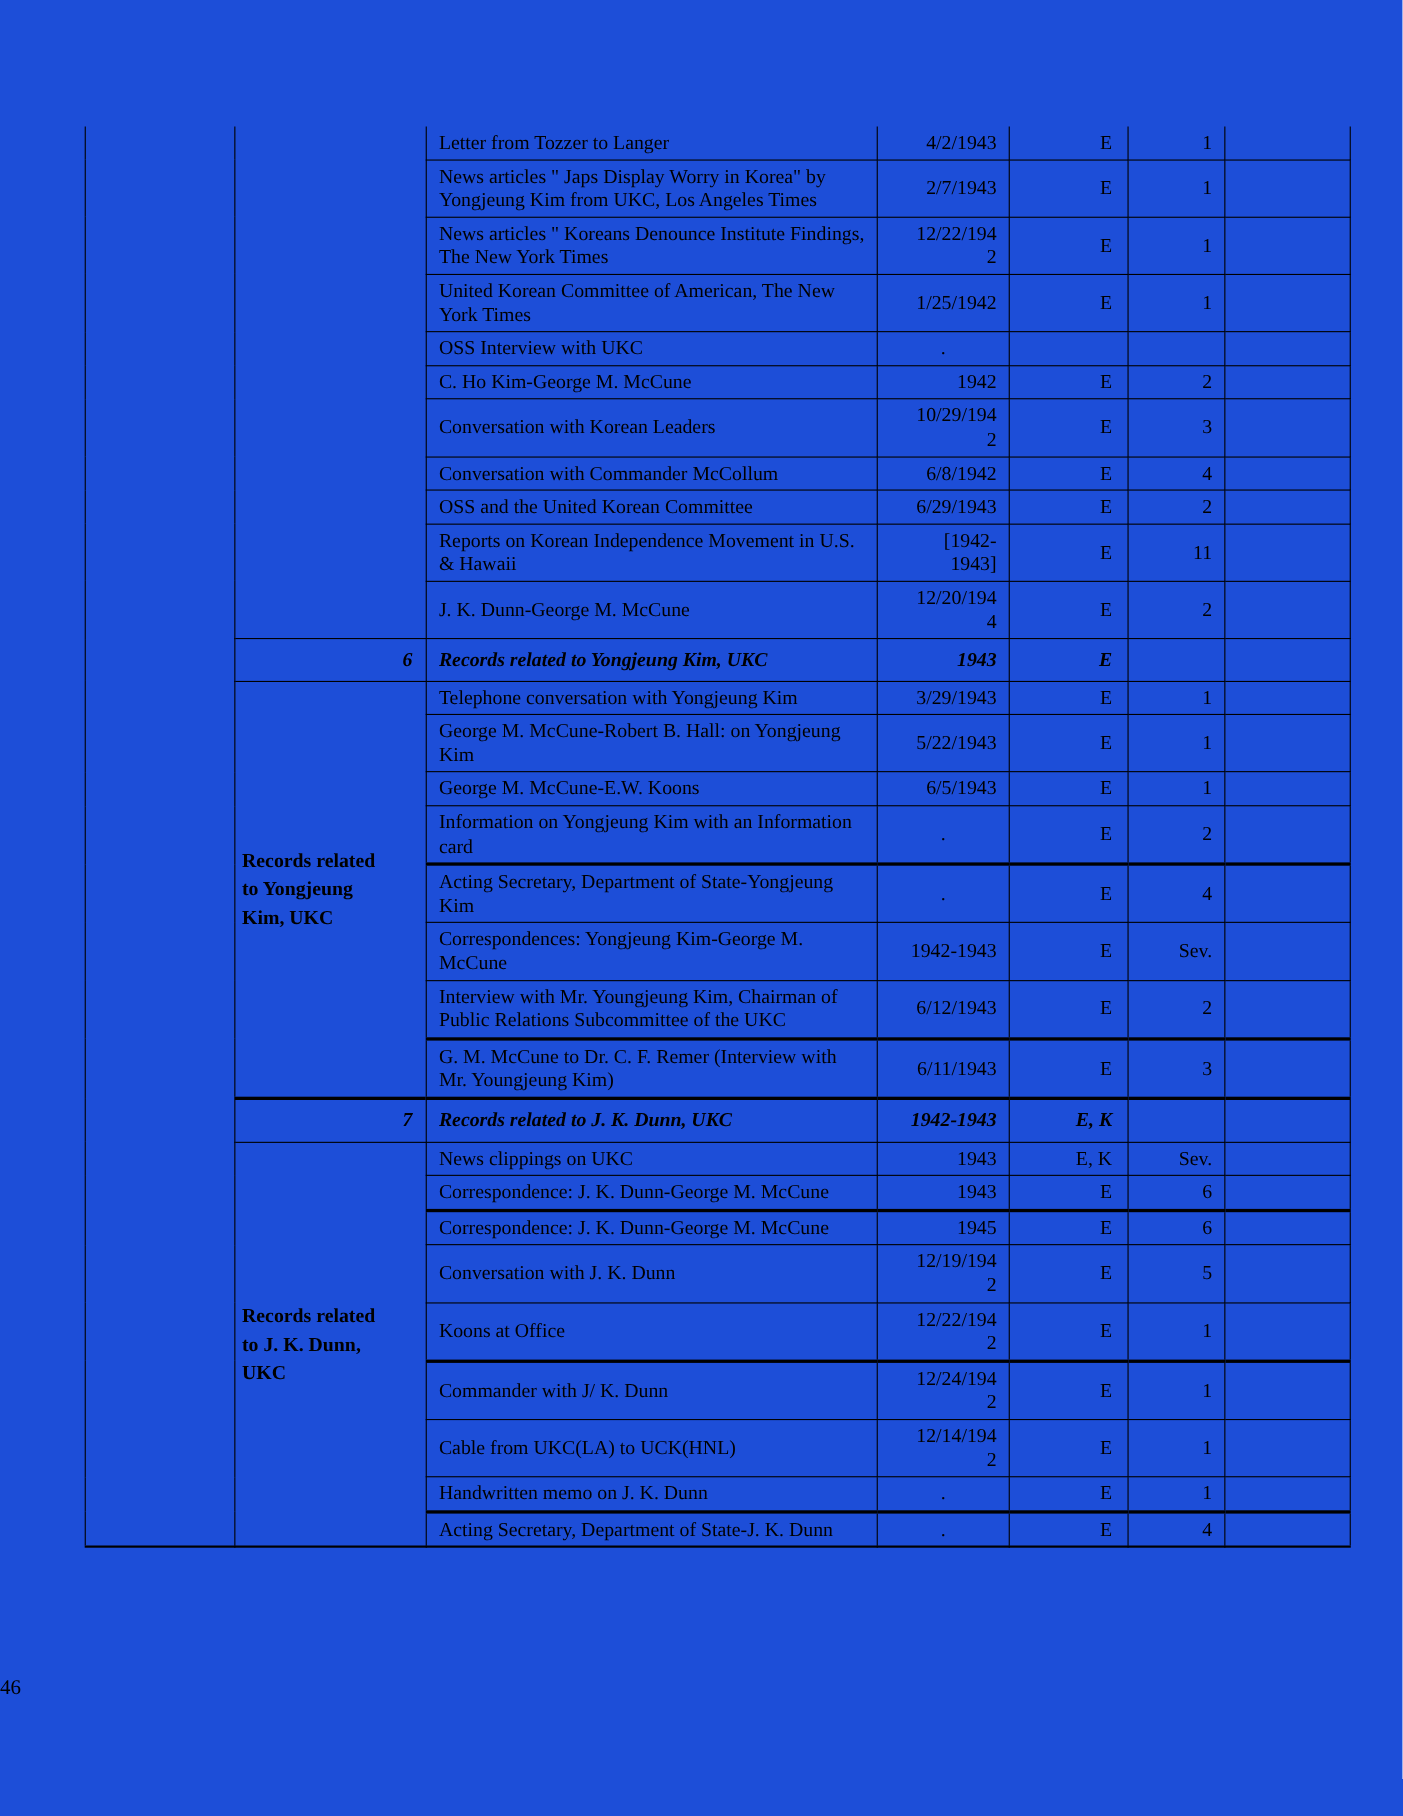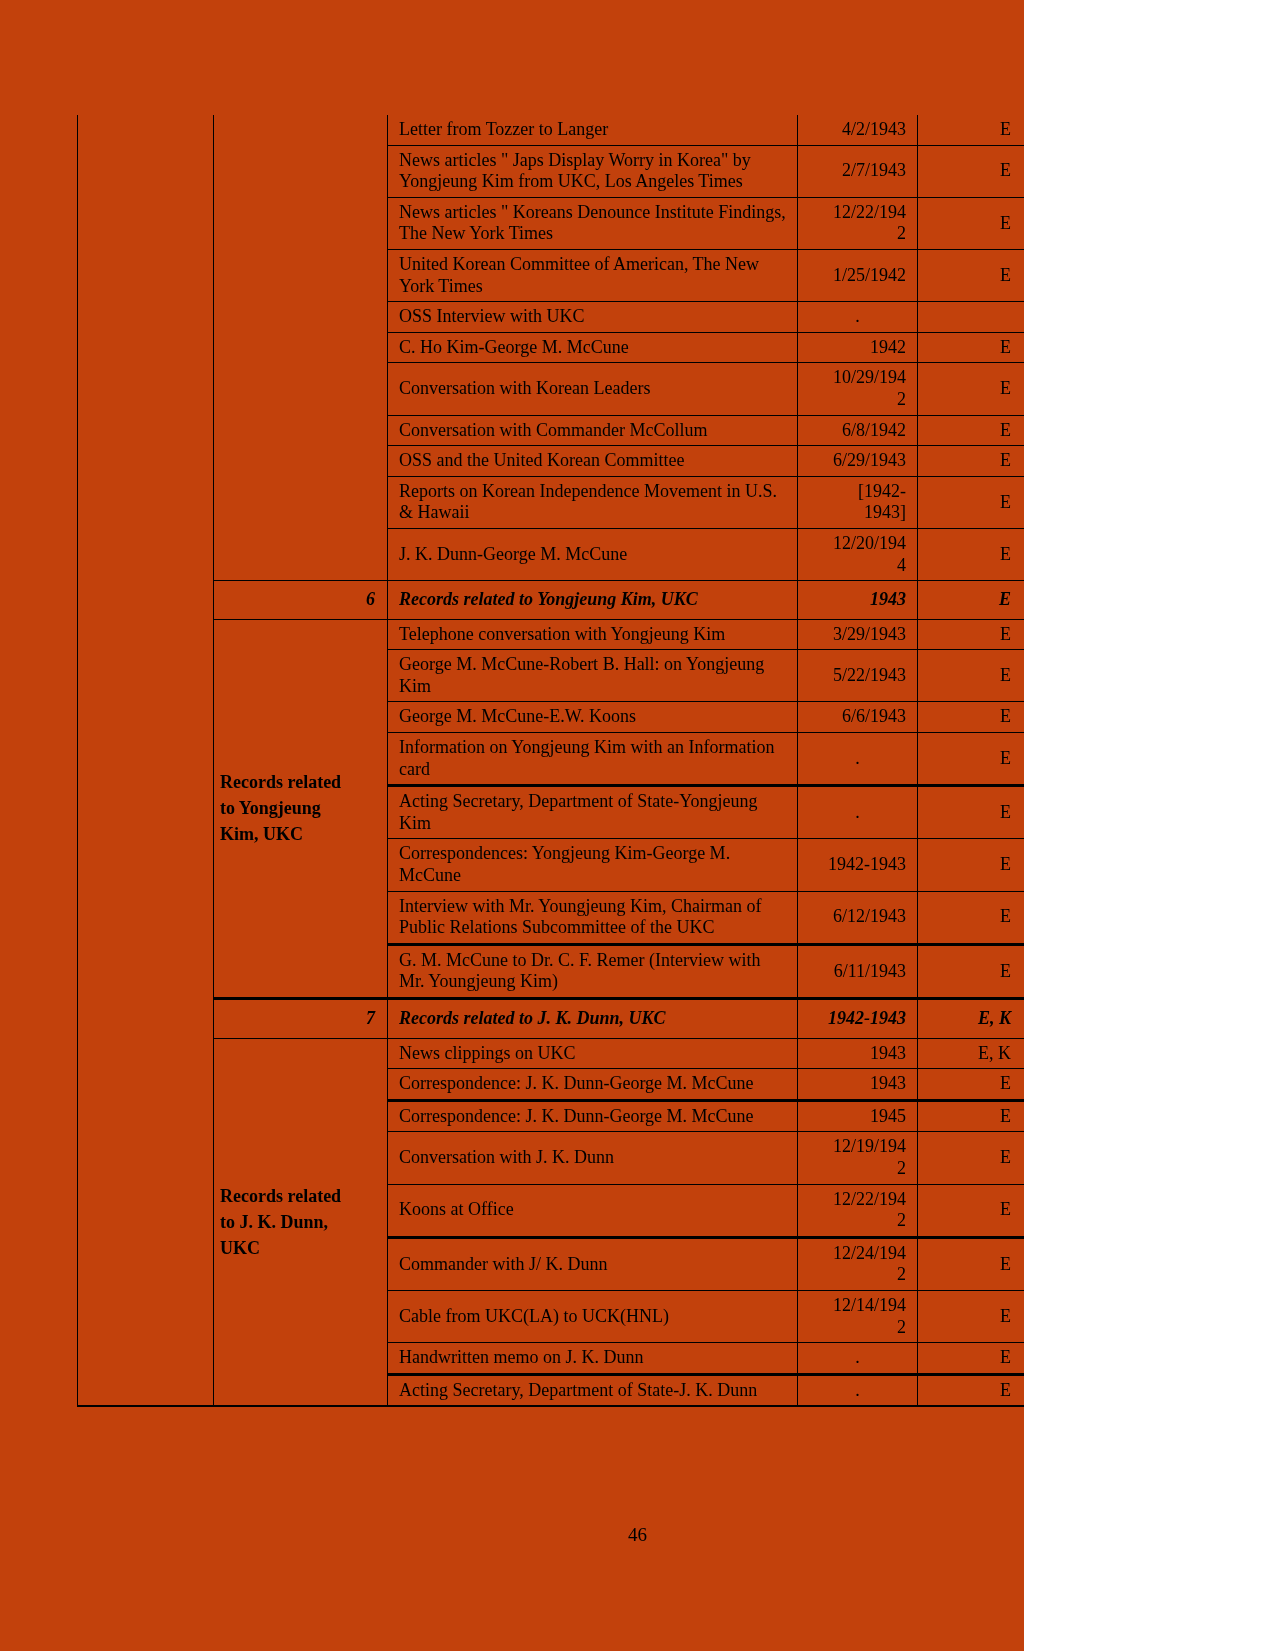--- a/index.html
+++ b/index.html
@@ -1,17 +1,17 @@
 <!DOCTYPE html>
 <html><head>
 <meta charset="utf-8">
 <style>
   html,body{margin:0;padding:0;background:#ffffff;}
   .page{
-    position:relative;width:1024px;height:1651px;background:#c2410c;
+    position:relative;width:1275px;height:1651px;background:#1d4ed8;
     font-family:"Liberation Serif","DejaVu Serif",serif;color:#000;overflow:hidden;
   }
   table.archive{
     position:absolute;left:77px;top:115px;width:1150px;
     table-layout:fixed;border-collapse:collapse;
     border-bottom:2px solid #000;font-size:18px;
   }
   td{
     border:1.5px solid #000;vertical-align:middle;
     font-size:18px;line-height:1.2;padding:4px 10px;
@@ -27,21 +27,21 @@
   td.date{text-align:right;white-space:pre;padding:4px 11px;margin-top:39px;}
   td.date.ctr{text-align:center;}
   td.lang{text-align:right;padding:4px 14px 4px 4px;}
   td.qty{text-align:right;padding:4px 11px 4px 4px;}
   td.blank{padding:0;}
   tr.tb > td{border-bottom-width:3px;}
   tr.sect > td{font-weight:bold;font-style:italic;padding-top:8px;padding-bottom:8px;}
   tr.sect > td.num{text-align:right;padding-right:12px;}
   tr.ttop > td{border-top-width:3px;}
   .pageno{
-    position:absolute;top:1524px;left:0;width:1275px;text-align:center;
+    position:absolute;top:1524px;left:0;width:1275px;
     font-size:19px;color:#000;
   }
 </style>
 </head>
 <body>
 
 <div class="page">
   <table class="archive">
     <colgroup>
       <col style="width:136px">
@@ -156,21 +156,21 @@
         </tr>
         <tr>
           <td class="title">George M. McCune-Robert B. Hall: on Yongjeung Kim</td>
           <td class="date">5/22/1943</td>
           <td class="lang">E</td>
           <td class="qty">1</td>
           <td class="blank"></td>
         </tr>
         <tr>
           <td class="title">George M. McCune-E.W. Koons</td>
-          <td class="date">6/6/1943</td>
+          <td class="date">6/5/1943</td>
           <td class="lang">E</td>
           <td class="qty">1</td>
           <td class="blank"></td>
         </tr>
         <tr class="tb">
           <td class="title">Information on Yongjeung Kim with an Information card</td>
           <td class="date ctr">.</td>
           <td class="lang">E</td>
           <td class="qty">2</td>
           <td class="blank"></td>

